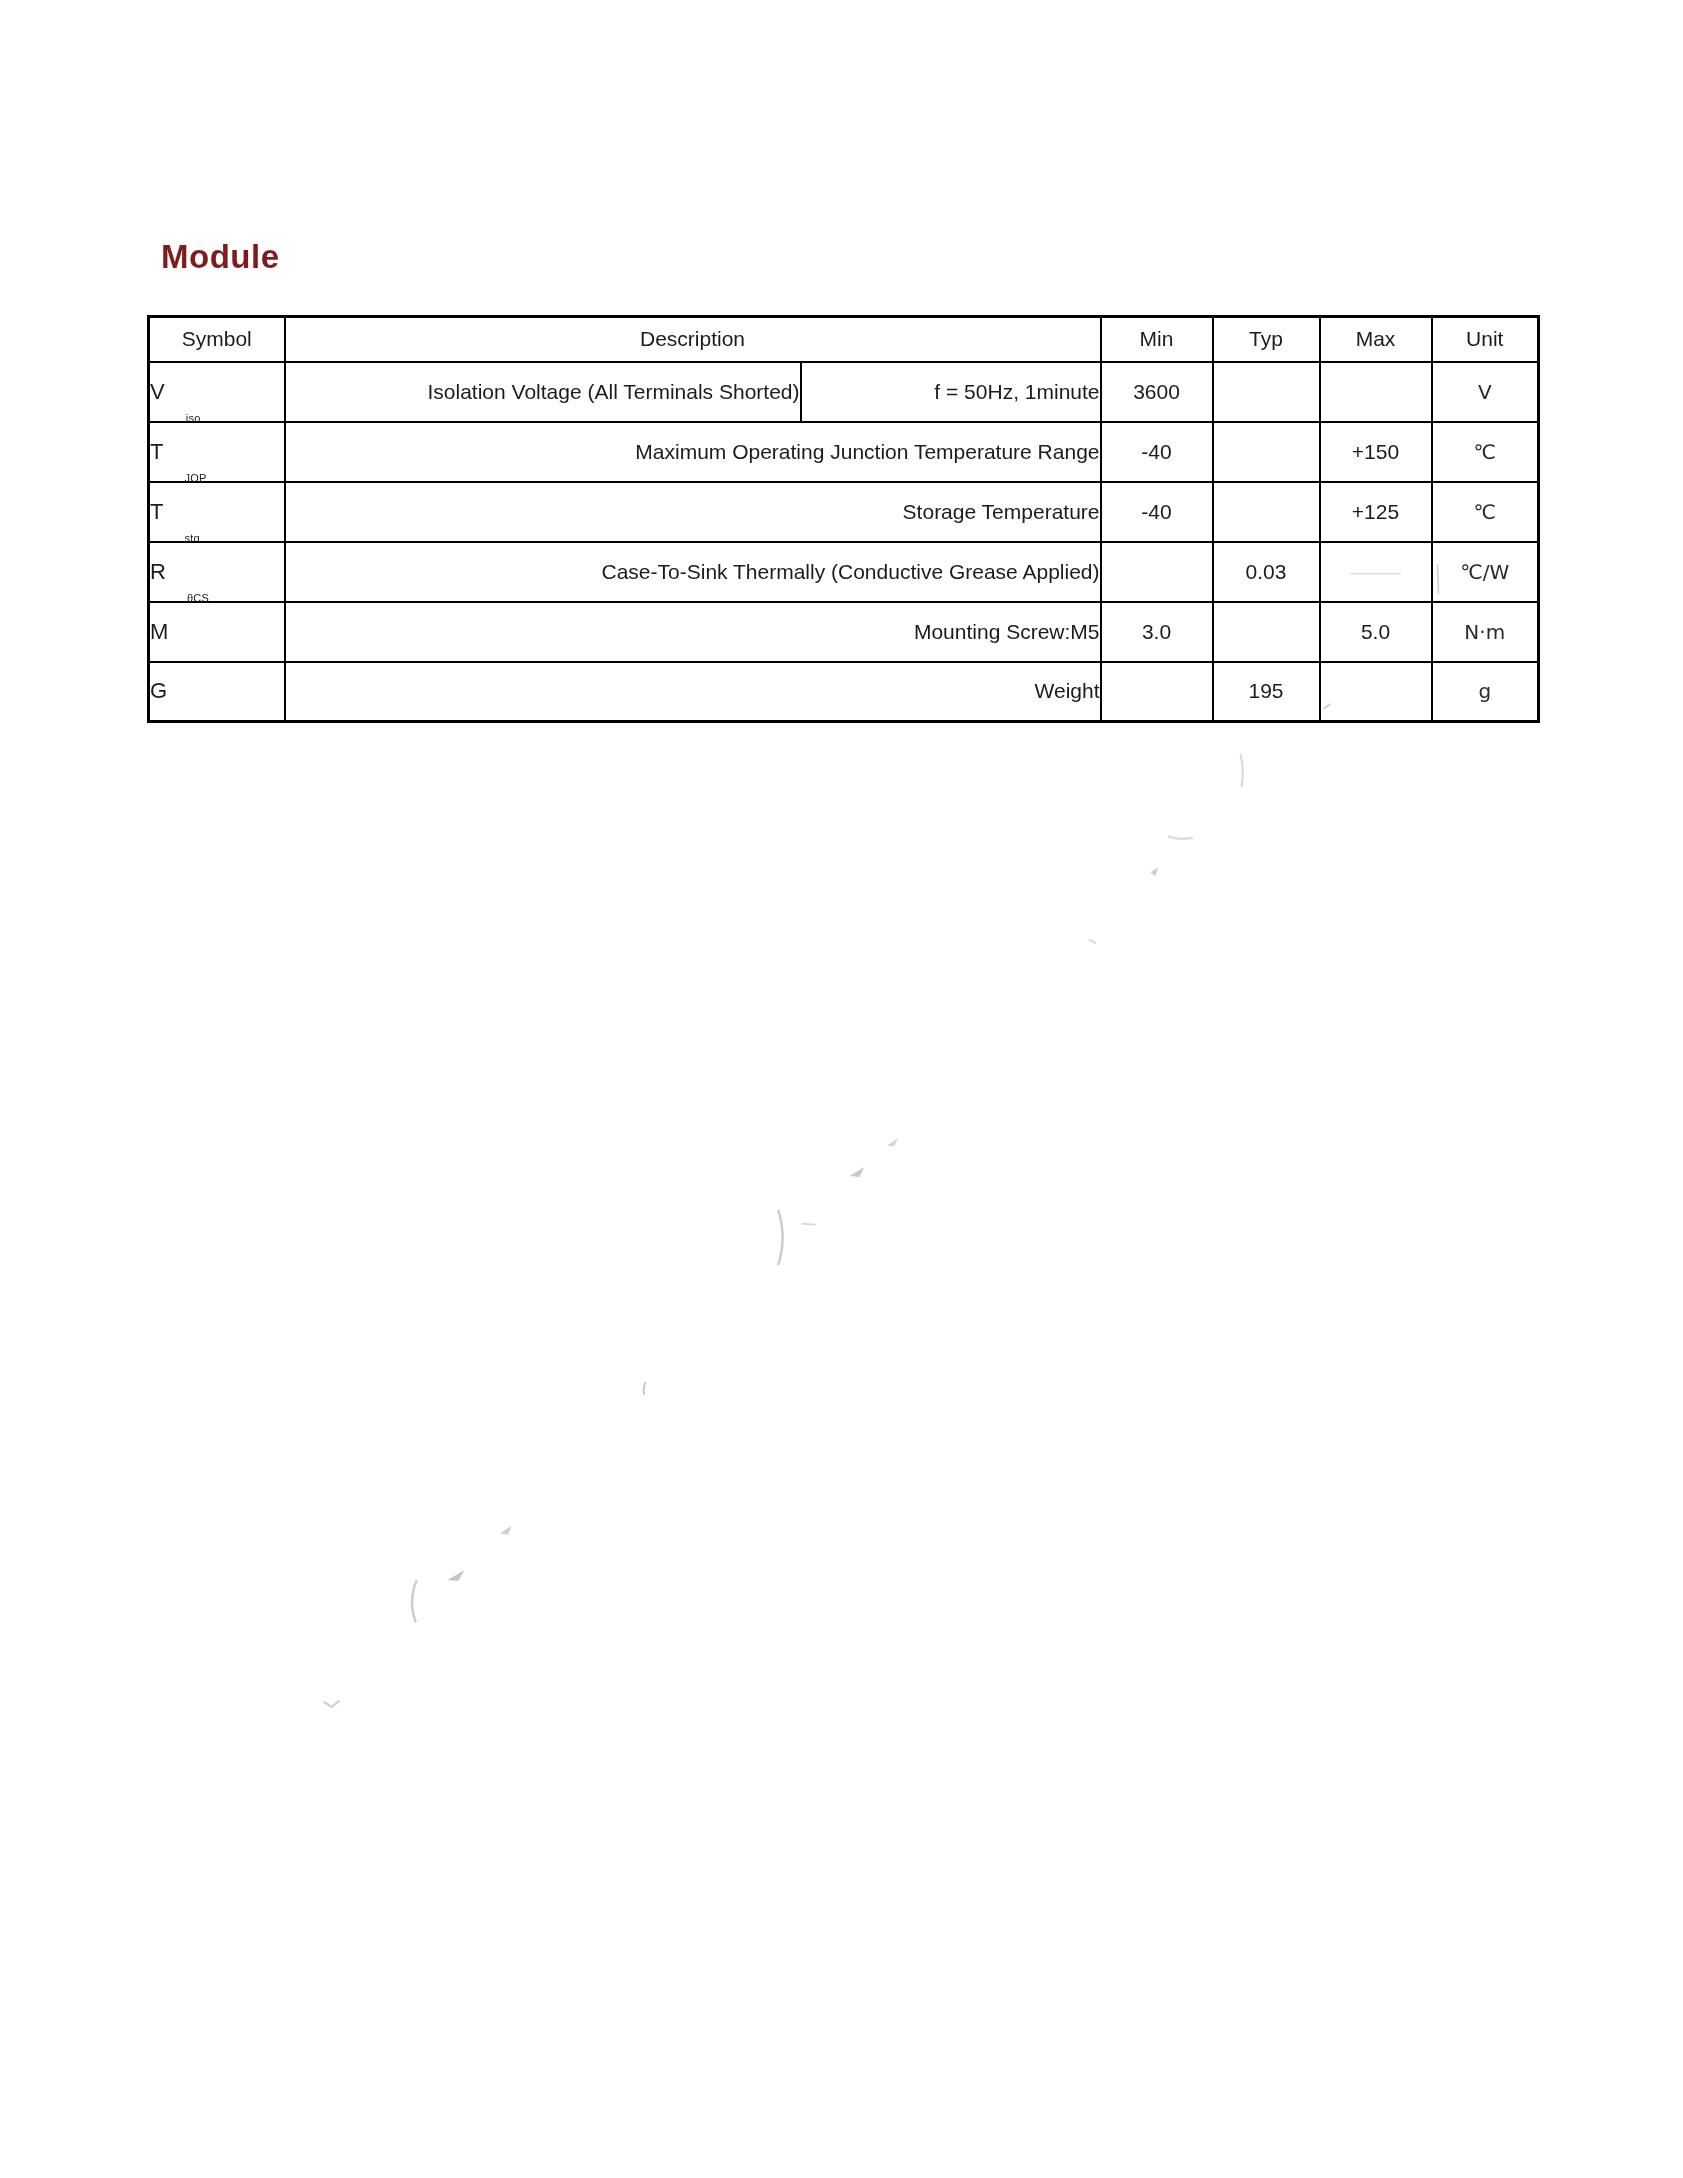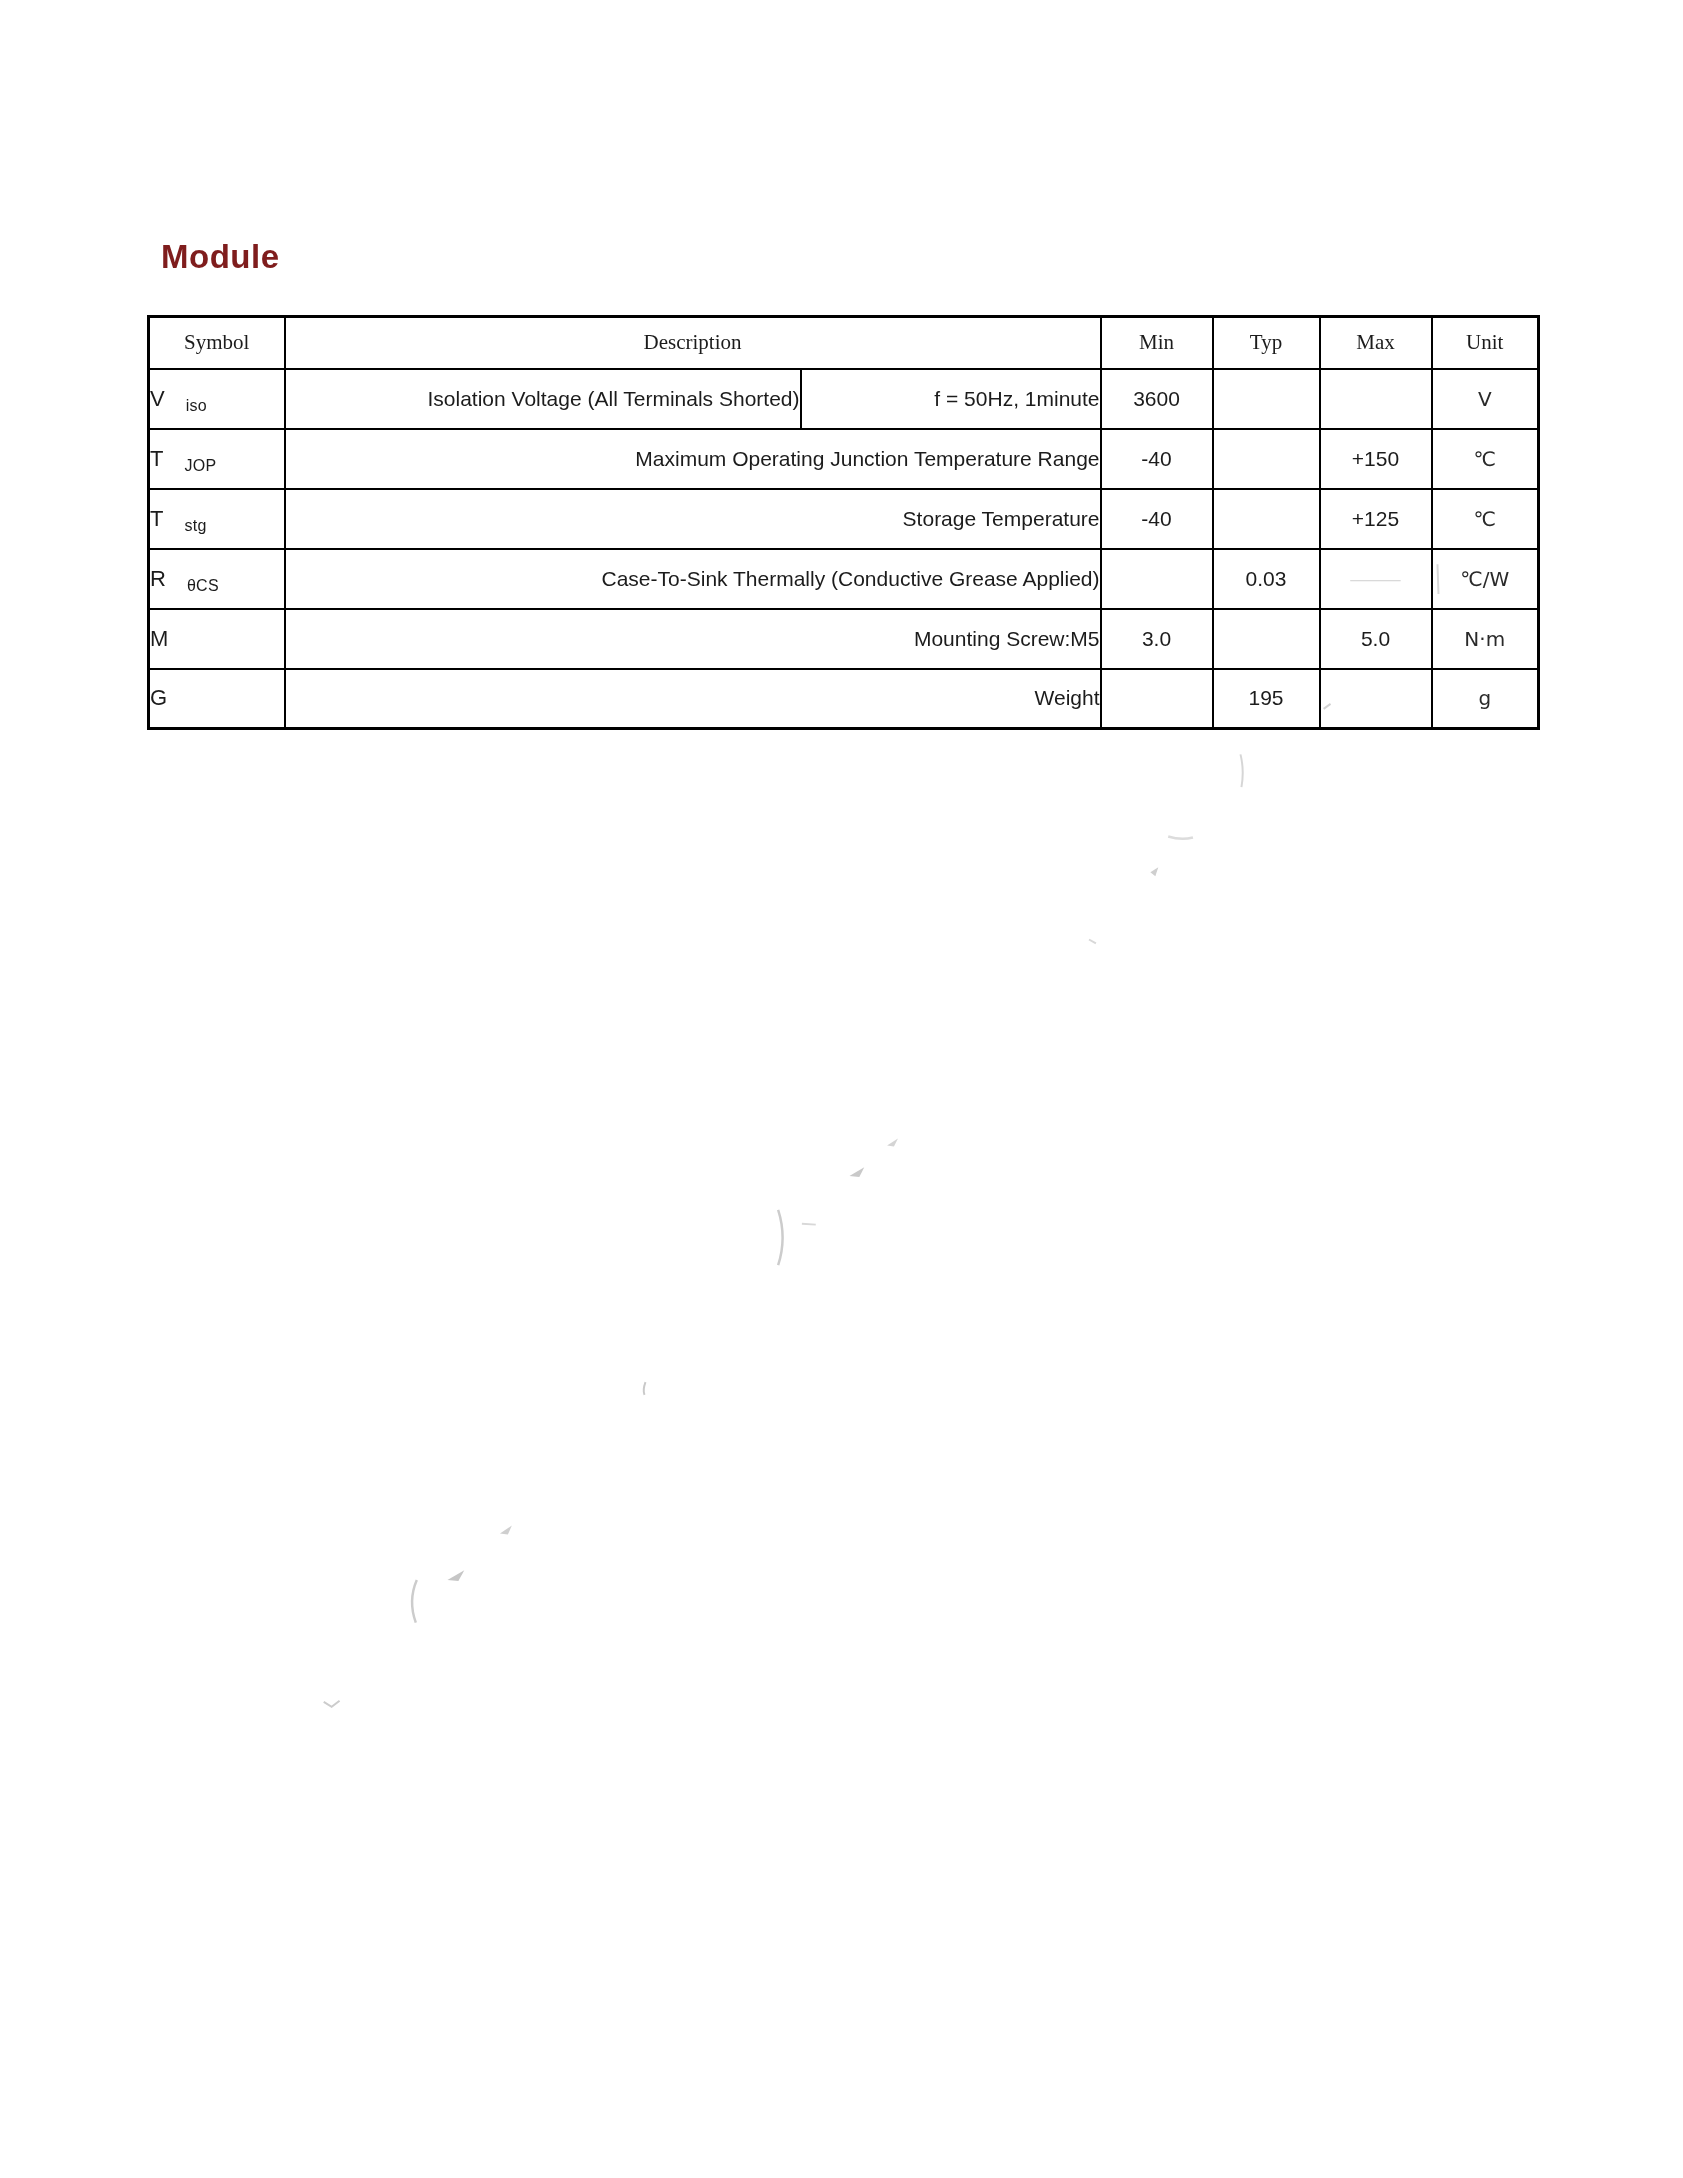--- a/index.html
+++ b/index.html
@@ -37,30 +37,30 @@
     color: #1c1c1c;
   }
   table.ratings td, table.ratings th {
     border: 2px solid #000000;
     padding: 0;
     font-weight: normal;
     background: #ffffff;
     overflow: hidden;
     white-space: nowrap;
   }
-  tr.hdr { height: 52px; font-family: Liberation Serif, serif; }
+  tr.hdr { height: 45px; }
   tr.row { height: 60px; }
   .c { text-align: center; }
   .l { text-align: right; padding-left: 15px; }
   td.sym { padding-left: 16px; font-size: 22px; }
   td.sym sub {
-    font-size: 16px;
+    font-size: 11px;
     vertical-align: baseline;
     position: relative;
-    top: 5px;
+    top: 23px;
     letter-spacing: 0.3px;
     padding-left: 21px;
   }
   td.unit {
     font-family: "DejaVu Sans", "Liberation Sans", sans-serif;
     font-size: 20px;
     color: #2a2a2a;
   }
   .faint-dash {
     display: inline-block;

